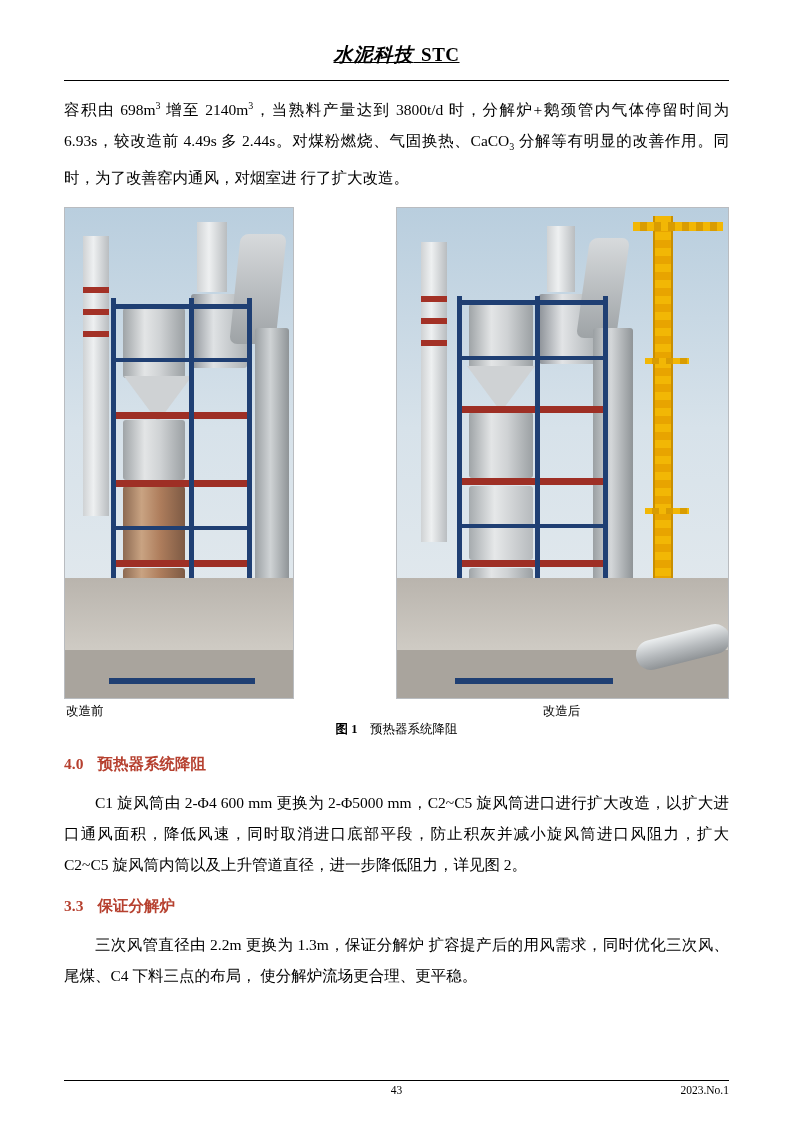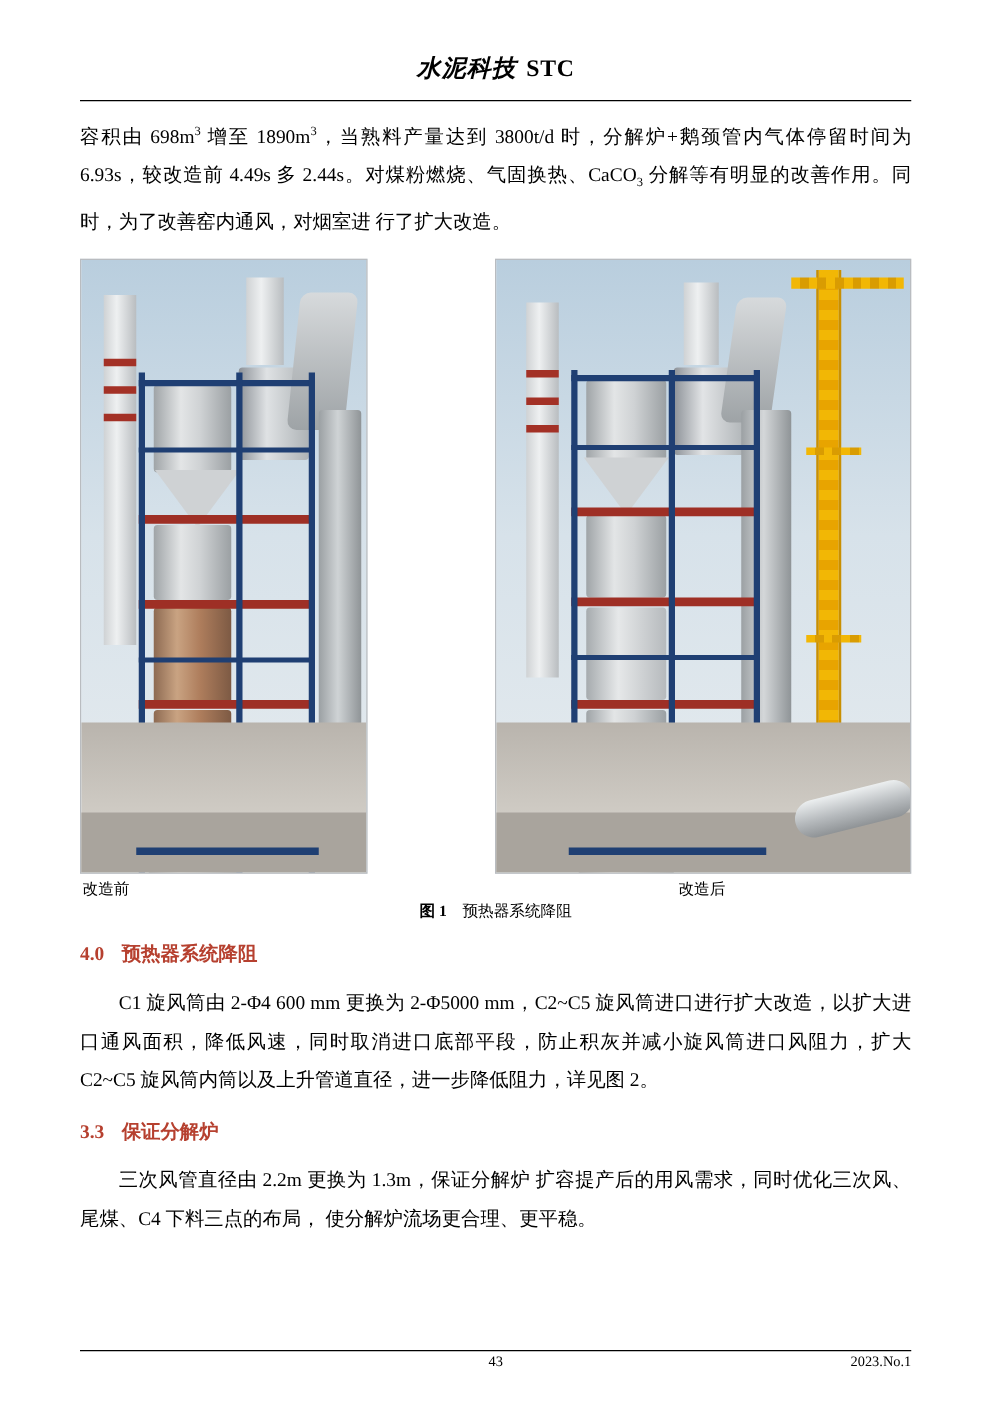--- a/index.html
+++ b/index.html
@@ -22,20 +22,21 @@
     height: 1122px;
     box-sizing: border-box;
     padding: 0 64px;
   }
 
   
   .doc-header {
     text-align: center;
     padding-top: 42px;
     height: 30px;
+    text-decoration: underline;
   }
   .doc-header .title {
     font-family: "DejaVu Serif", serif;
     font-weight: bold;
     font-style: italic;
     font-size: 19px;
     letter-spacing: 1px;
   }
   .doc-header .title .stc {
     font-style: normal;
@@ -200,21 +201,21 @@
 <div class="page">
 
   <div class="doc-header">
     <div class="title">
       <span>水泥科技</span>
       <span class="stc">STC</span>
     </div>
   </div>
   <div class="header-rule"></div>
 
-  <p class="para"><span>容积由 698m</span><sup>3</sup><span> 增至 1890m</span><sup>3</sup><span>，当熟料产量达到 3800t/d 时，分解炉+鹅颈管内气体停留时间为 6.93s，较改造前 4.49s 多 2.44s。对煤粉燃烧、气固换热、CaCO</span><sub>3</sub><span> 分解等有明显的改善作用。同时，为了改善窑内通风，对烟室进 行了扩大改造。</span></p>
+  <p class="para"><span>容积由 698m</span><sup>3</sup><span> 增至 2140m</span><sup>3</sup><span>，当熟料产量达到 3800t/d 时，分解炉+鹅颈管内气体停留时间为 6.93s，较改造前 4.49s 多 2.44s。对煤粉燃烧、气固换热、CaCO</span><sub>3</sub><span> 分解等有明显的改善作用。同时，为了改善窑内通风，对烟室进 行了扩大改造。</span></p>
 
   <div class="figure-block">
     <div class="figure-row">
 
       <div class="photo">
         <div class="sky"></div>
 
         <div class="stack redband" style="left:18px; top:28px; width:26px; height:280px;"></div>
 
         <div class="silo" style="left:58px; top:100px; width:62px; height:70px;"></div>

